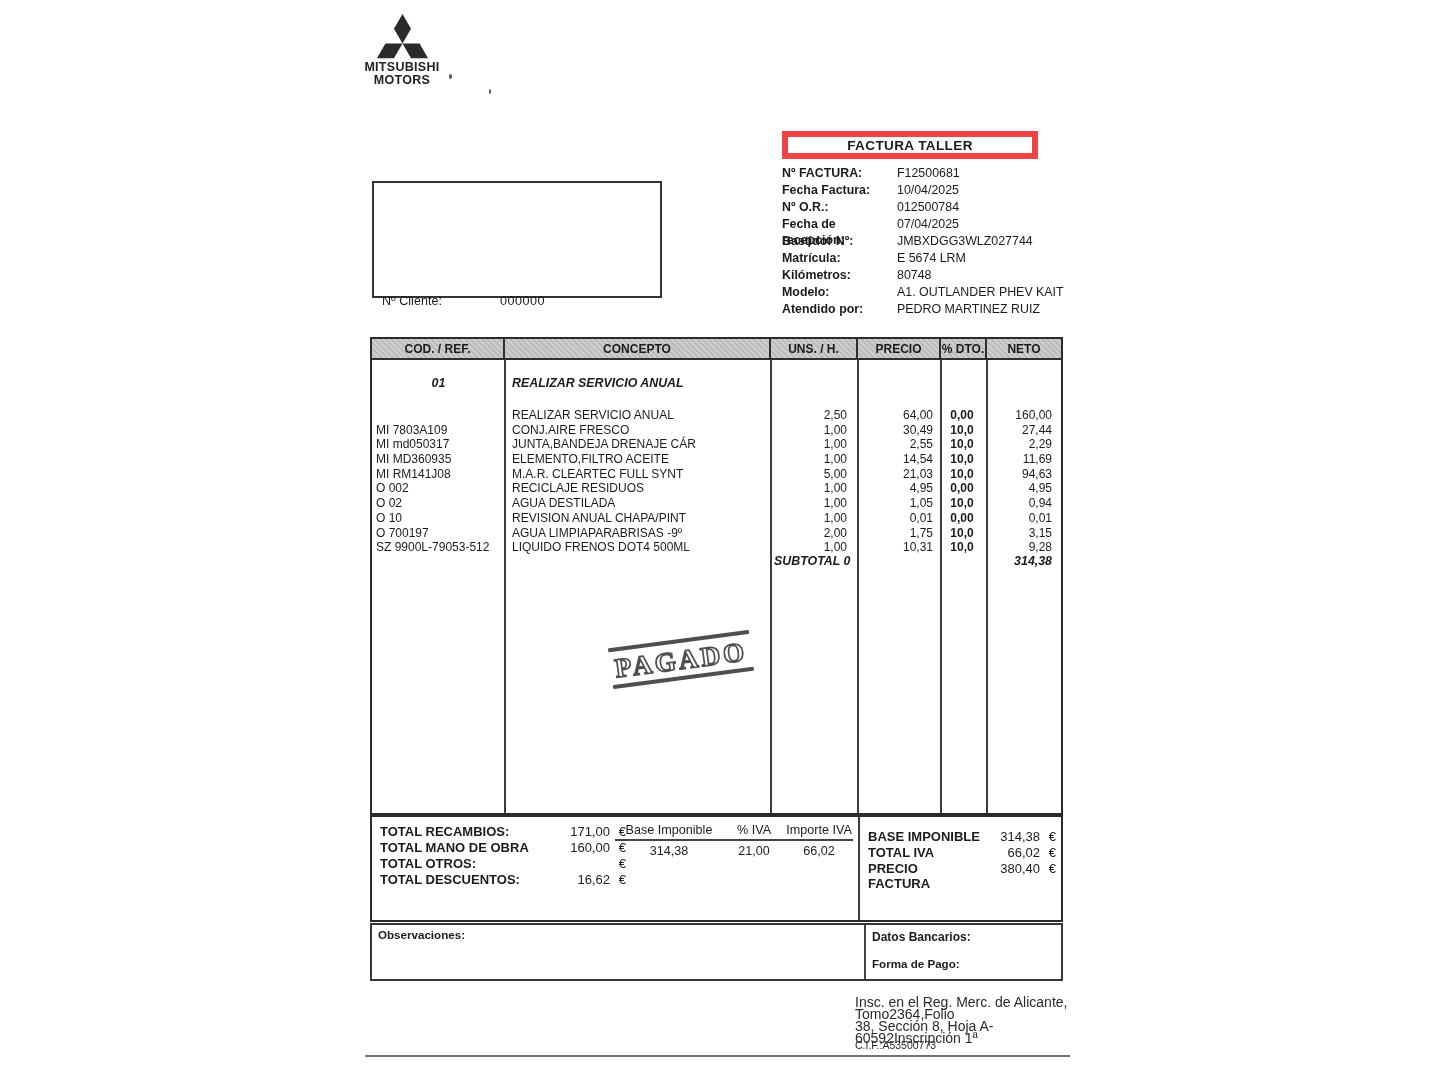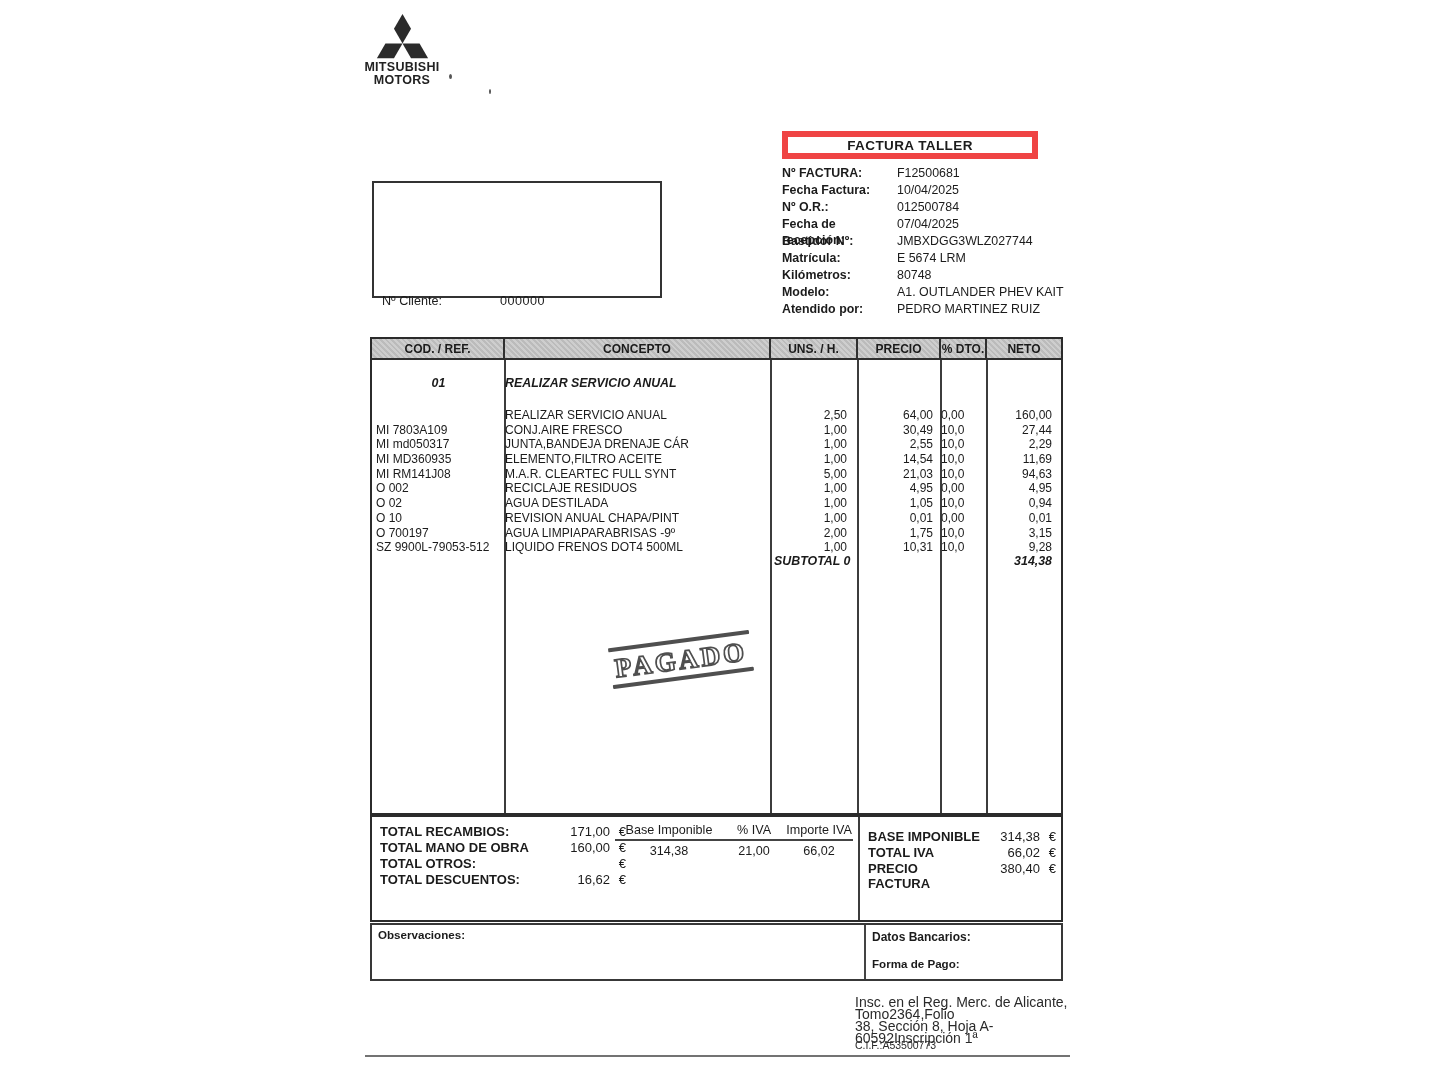--- a/index.html
+++ b/index.html
@@ -31,24 +31,24 @@
   .items { position:absolute; left:370px; top:337px; width:693px; height:478px; border:2px solid #2b2b2b; }
   .grid-cols { display:grid; grid-template-columns:133px 266px 87px 83px 46px 1fr; }
   .items-header { height:21px; background:#c3c3c3;
       background-image:repeating-linear-gradient(45deg, rgba(255,255,255,.18) 0 2px, rgba(0,0,0,.04) 2px 4px);
       border-bottom:2px solid #2f2f2f; font-weight:bold; font-size:12px; }
   .items-header > div { display:flex; align-items:center; justify-content:center; border-right:2px solid #2f2f2f; }
   .items-header > div:last-child { border-right:none; }
   .col-div { position:absolute; top:21px; bottom:0; width:2px; background:#3c3c3c; }
   .items-row { position:absolute; left:0; right:0; height:15px; font-size:12px; line-height:15px; }
   .cell-code   { padding-left:4px; white-space:nowrap; }
-  .cell-concept{ white-space:nowrap; }
+  .cell-concept{ padding-left:7px; white-space:nowrap; }
   .cell-units  { text-align:right; padding-right:11px; }
   .cell-price  { text-align:right; padding-right:8px; }
-  .cell-dto    { text-align:left; padding-right:4px; }
+  .cell-dto    { text-align:center; padding-right:4px;font-weight:bold; }
   .cell-neto   { text-align:right; padding-right:9px; }
   .bi { font-weight:bold; font-style:italic; }
   .group-row { top:37px; font-size:12.4px; }
   .group-row .cell-code { text-align:center; padding-left:0; }
   .subtotal-row { top:215px; font-size:12.4px; }
   .subtotal-row .cell-units { text-align:left; padding:0 0 0 3px; white-space:nowrap; }
 
   
   .stamp { position:absolute; left:238px; top:300px; width:142px; transform:rotate(-7.5deg); color:#4f4f4f; }
   .stamp-bar { height:4px; background:#4f4f4f; border-radius:1px; }

